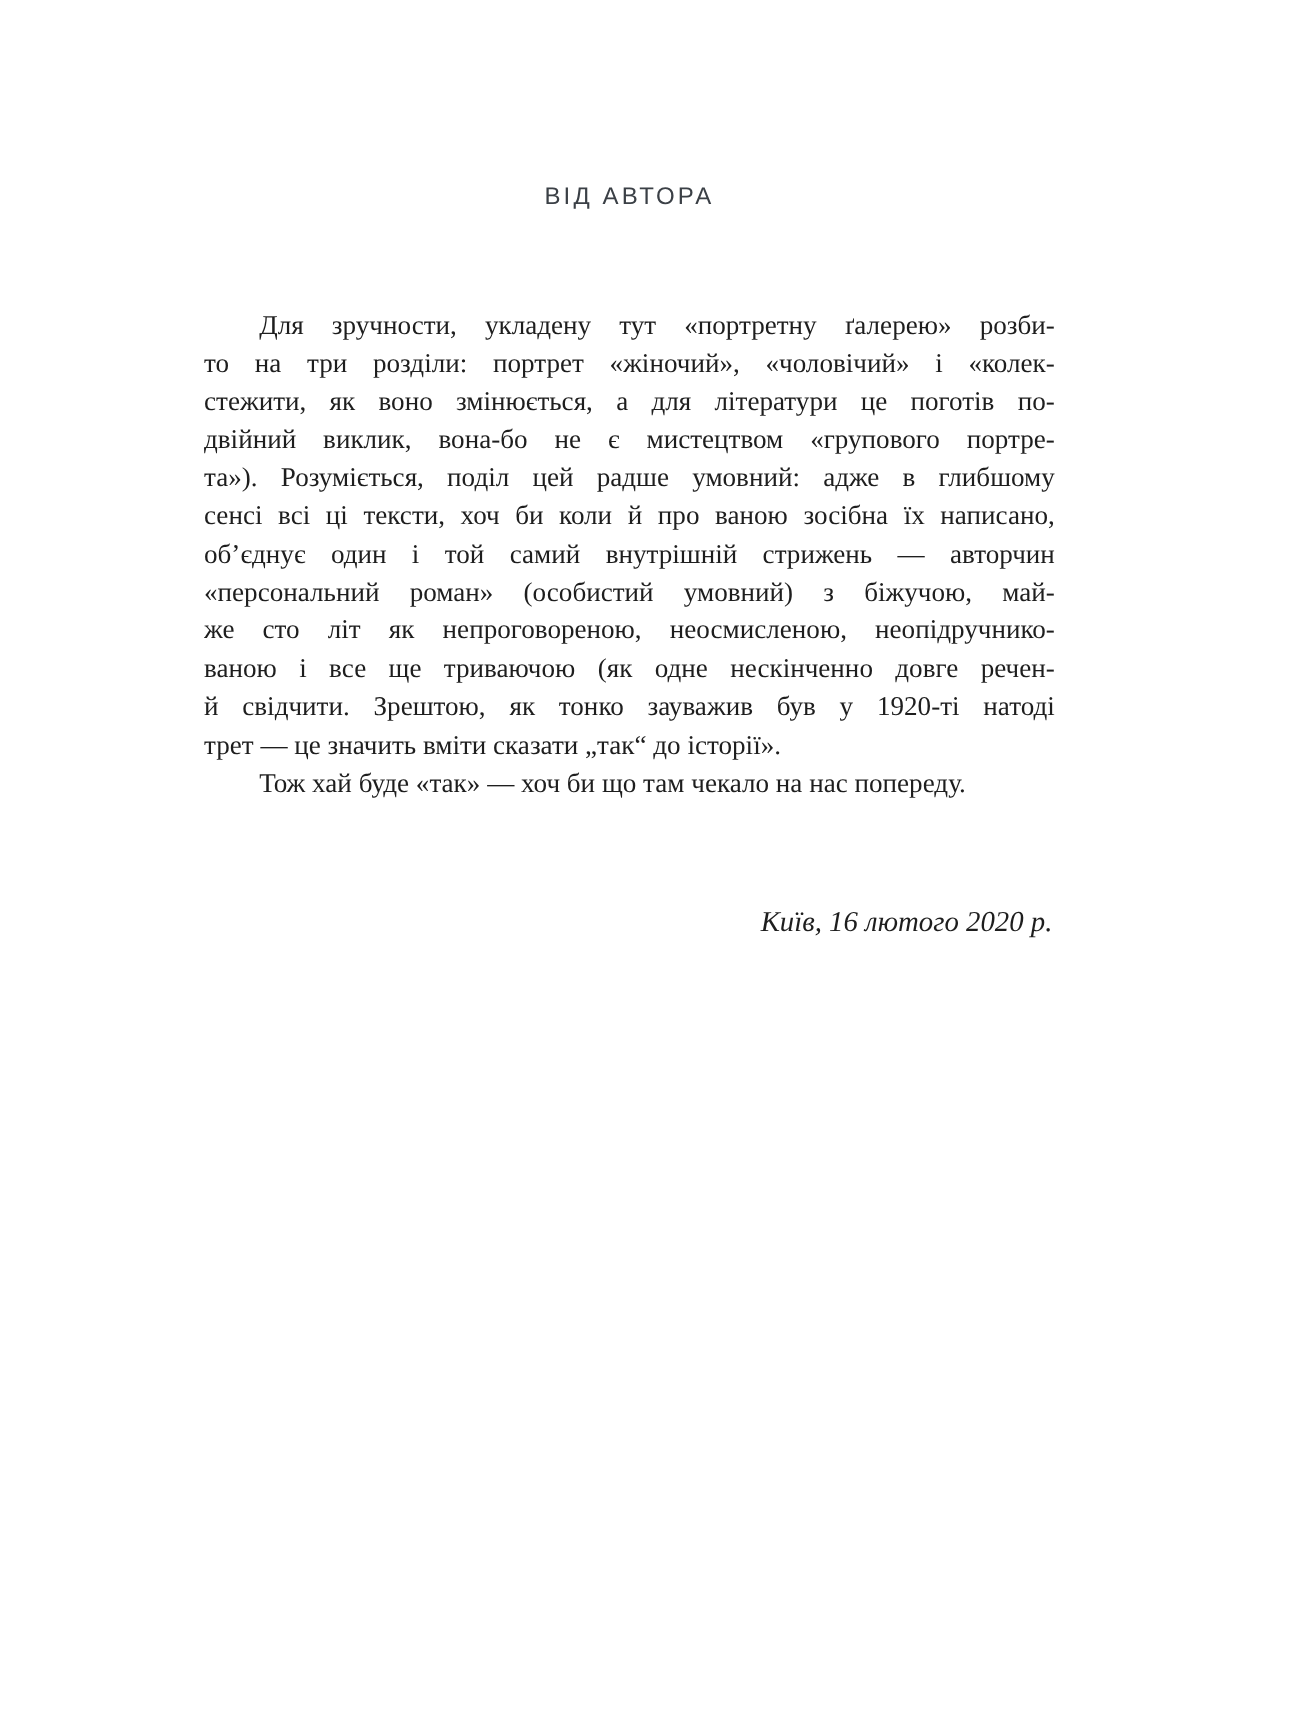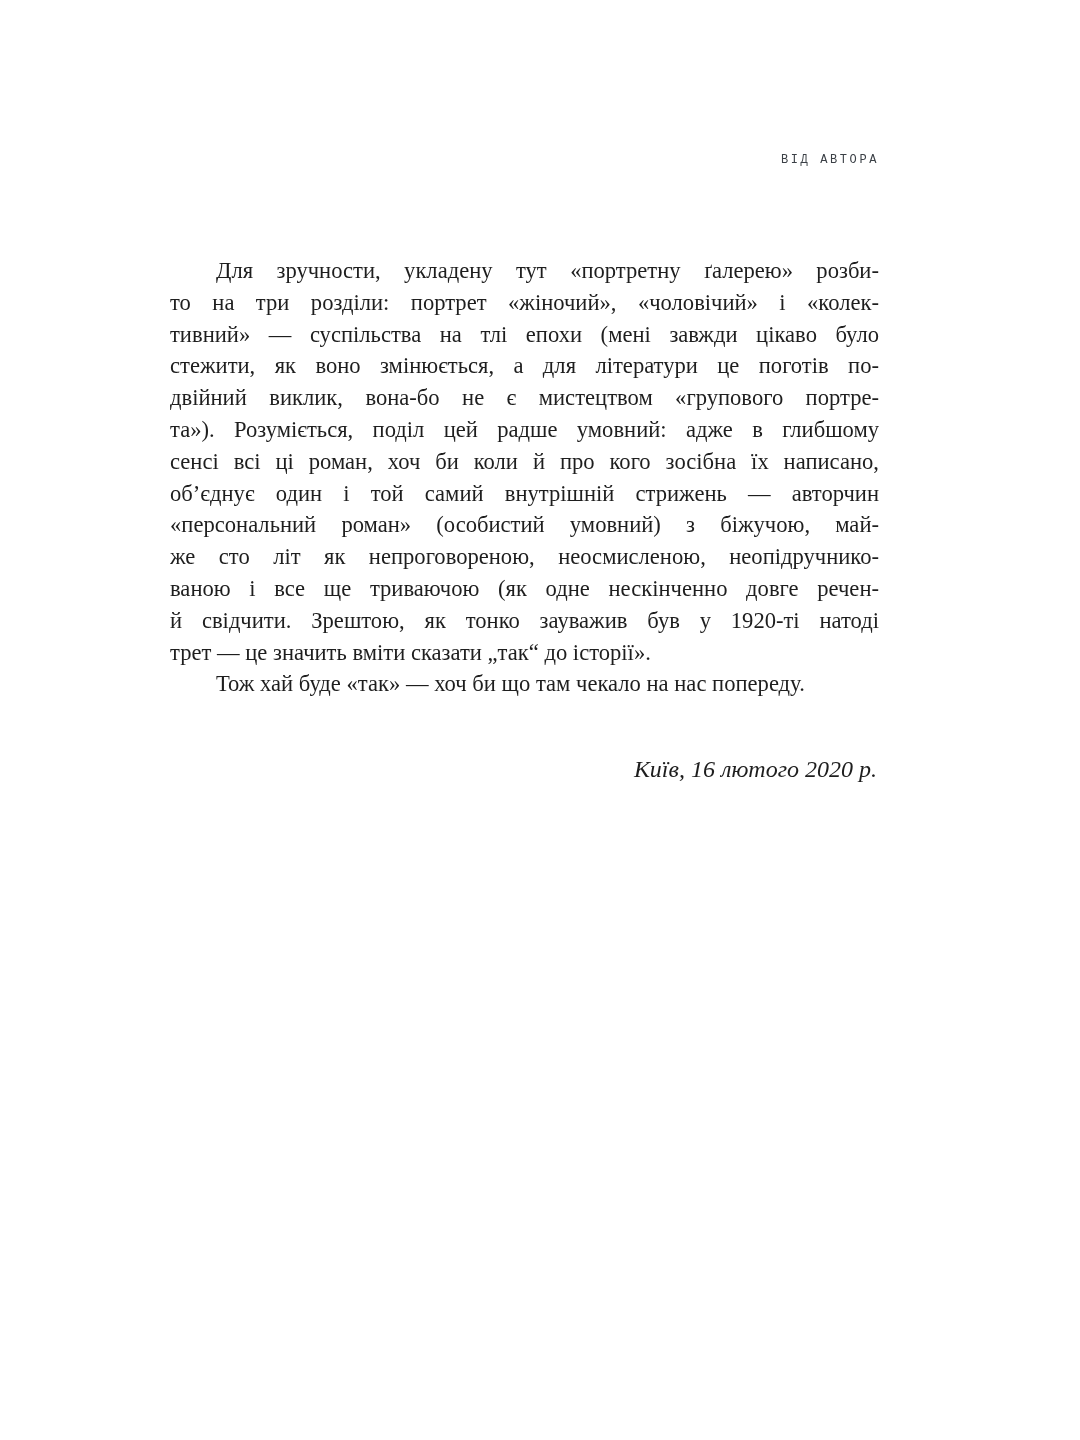--- a/index.html
+++ b/index.html
@@ -13,23 +13,23 @@
       height: 1440px;
       background: #ffffff;
       overflow: hidden;
       font-family: "Liberation Serif", "DejaVu Serif", serif;
     }
     .running-head {
       position: absolute;
       top: 153px;
       left: 170px;
       width: 709px;
-      text-align: right;
-      font-family: Liberation Mono, monospace;
-      font-size: 12px;
+      text-align: center;
+      font-family: Liberation Sans, sans-serif;
+      font-size: 20px;
       font-weight: 400;
       letter-spacing: 2.6px;
       color: #3b4046;
     }
     .body-text {
       position: absolute;
       top: 208px;
       left: 170px;
       width: 709px;
       font-size: 22.6px;
@@ -66,25 +66,24 @@
 </head>
 <body>
 
 <div class="page">
 
   <div class="running-head">ВІД АВТОРА</div>
 
   <div class="body-text">
     <div class="line indent">Для зручности, укладену тут «портретну ґалерею» розби-</div>
     <div class="line">то на три розділи: портрет «жіночий», «чоловічий» і «колек-</div>
-    <div class="line">тивний» — суспільства на тлі епохи (мені завжди цікаво було</div>
     <div class="line">стежити, як воно змінюється, а для літератури це поготів по-</div>
     <div class="line">двійний виклик, вона-бо не є мистецтвом «групового портре-</div>
     <div class="line">та»). Розуміється, поділ цей радше умовний: адже в глибшому</div>
-    <div class="line">сенсі всі ці роман, хоч би коли й про кого зосібна їх написано,</div>
+    <div class="line">сенсі всі ці тексти, хоч би коли й про ваною зосібна їх написано,</div>
     <div class="line">об’єднує один і той самий внутрішній стрижень — авторчин</div>
     <div class="line">«персональний роман» (особистий умовний) з біжучою, май-</div>
     <div class="line">же сто літ як непроговореною, неосмисленою, неопідручнико-</div>
     <div class="line">ваною і все ще триваючою (як одне нескінченно довге речен-</div>
     <div class="line">й свідчити. Зрештою, як тонко зауважив був у 1920-ті натоді</div>
     <div class="line para-end">трет — це значить вміти сказати „так“ до історії».</div>
     <div class="line para-end indent">Тож хай буде «так» — хоч би що там чекало на нас попереду.</div>
   </div>
 
   <div class="dateline">Київ, 16 лютого 2020 р.</div>

